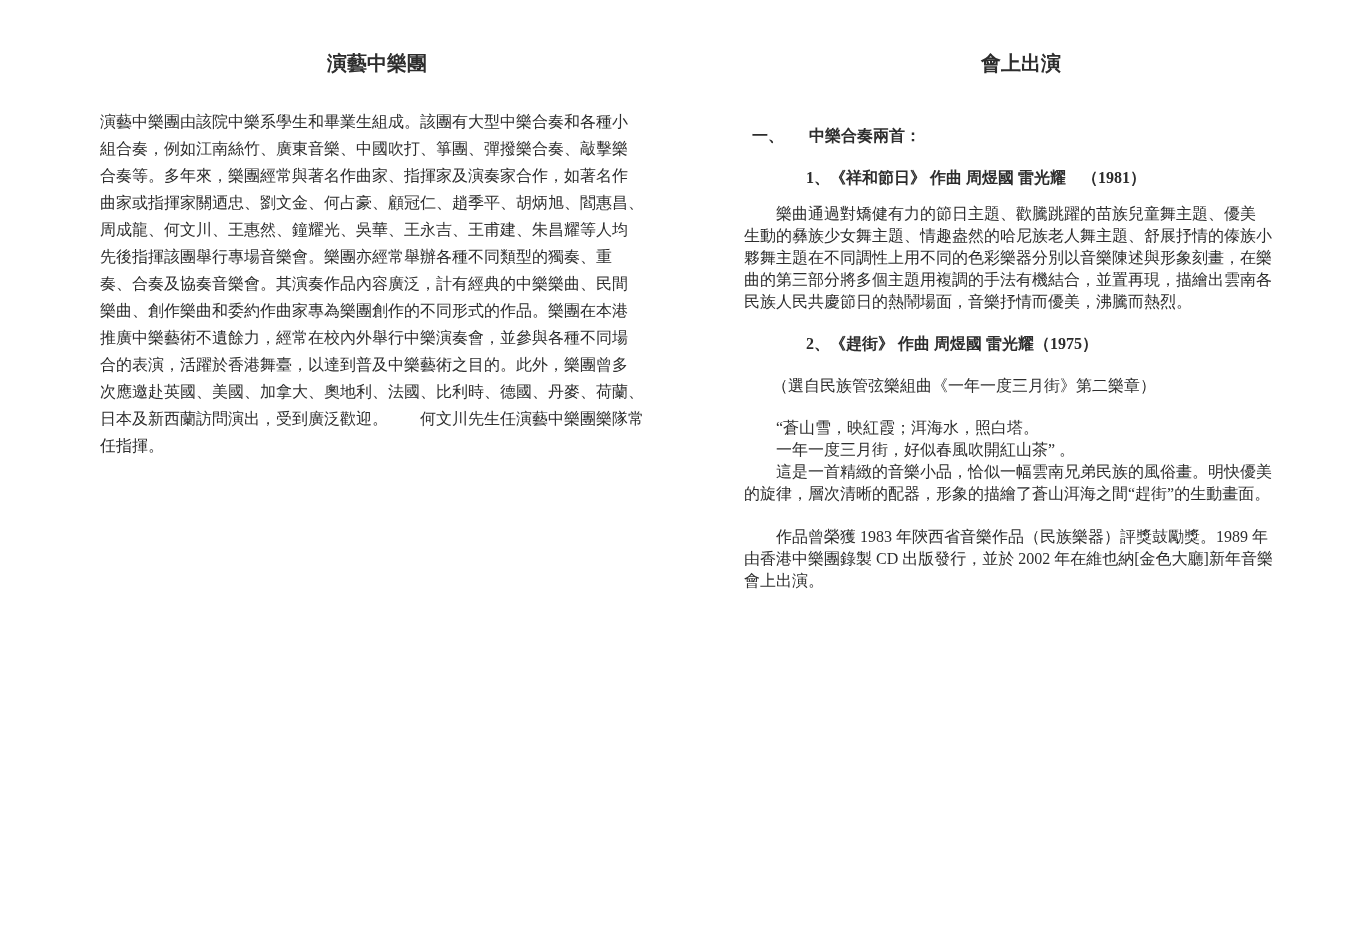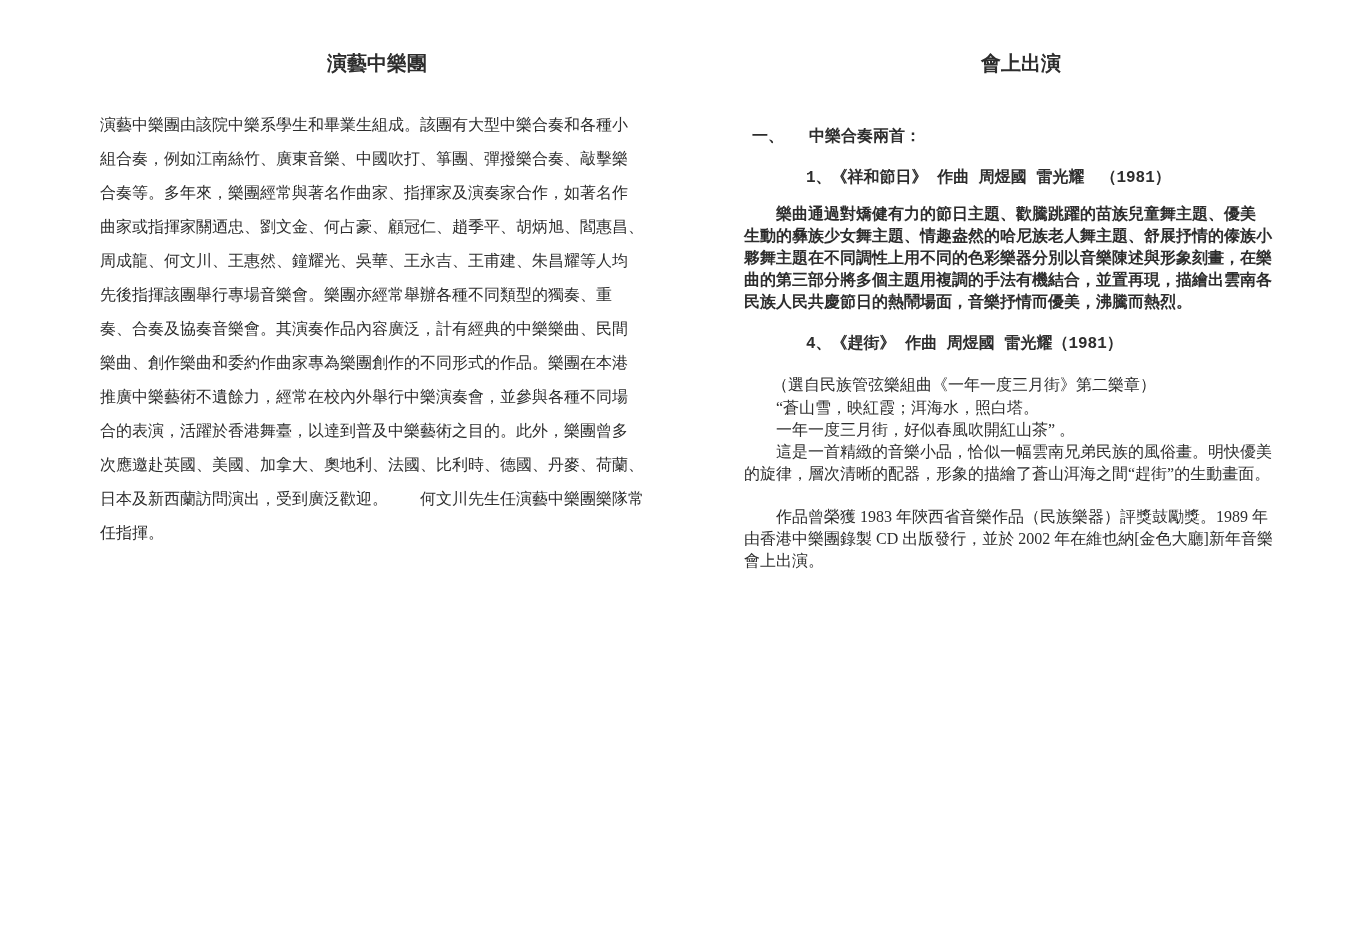--- a/index.html
+++ b/index.html
@@ -29,21 +29,21 @@
     line-height: 26px;
     font-weight: bold;
     text-align: center;
     color: #2d2d2d;
   }
 
   
   .intro-text {
     margin-top: 32px;
     font-size: 16px;
-    line-height: 34px;
+    line-height: 27px;
     white-space: pre-line;
     text-align: left;
   }
 
   
   .r-block {
     font-size: 16px;
     line-height: 22px;
     white-space: pre-line;
   }
@@ -53,24 +53,24 @@
     padding-left: 8px;
     font-weight: bold;
   }
   .section-number { width: 57px; flex: 0 0 auto; }
   .piece-heading {
     font-weight: bold;
     padding-left: 62px;
   }
   .piece-source { padding-left: 28px; }
 
-  .mt20 { margin-top: 20px; font-family: Liberation Mono, monospace; }
+  .mt20 { margin-top: 20px; }
   .mt21 { margin-top: 21px; }
-  .mt14 { margin-top: 14px; font-weight: bold; }
-  .mt16 { margin-top: 0; }
+  .mt14 { margin-top: 14px; }
+  .mt16 { margin-top: 20px; }
 </style>
 </head>
 <body>
 
 <div class="page" id="page-left">
   <h1 class="page-title">演藝中樂團</h1>
   <div class="intro-text">演藝中樂團由該院中樂系學生和畢業生組成。該團有大型中樂合奏和各種小
 組合奏，例如江南絲竹、廣東音樂、中國吹打、箏團、彈撥樂合奏、敲擊樂
 合奏等。多年來，樂團經常與著名作曲家、指揮家及演奏家合作，如著名作
 曲家或指揮家關迺忠、劉文金、何占豪、顧冠仁、趙季平、胡炳旭、閻惠昌、
@@ -96,21 +96,21 @@
   <div class="r-block piece-heading mt20">1、《祥和節日》 作曲 周煜國 雷光耀　（1981）</div>
 
 
 
   <div class="r-block mt14">　　樂曲通過對矯健有力的節日主題、歡騰跳躍的苗族兒童舞主題、優美
 生動的彝族少女舞主題、情趣盎然的哈尼族老人舞主題、舒展抒情的傣族小
 夥舞主題在不同調性上用不同的色彩樂器分別以音樂陳述與形象刻畫，在樂
 曲的第三部分將多個主題用複調的手法有機結合，並置再現，描繪出雲南各
 民族人民共慶節日的熱鬧場面，音樂抒情而優美，沸騰而熱烈。</div>
 
-  <div class="r-block piece-heading mt20">4、《趕街》 作曲 周煜國 雷光耀（1981）</div>
+  <div class="r-block piece-heading mt20">2、《趕街》 作曲 周煜國 雷光耀（1975）</div>
 
   <div class="r-block piece-source mt20">（選自民族管弦樂組曲《一年一度三月街》第二樂章）</div>
 
   <div class="r-block mt16">　　“蒼山雪，映紅霞；洱海水，照白塔。
 　　一年一度三月街，好似春風吹開紅山茶” 。
 　　這是一首精緻的音樂小品，恰似一幅雲南兄弟民族的風俗畫。明快優美
 的旋律，層次清晰的配器，形象的描繪了蒼山洱海之間“趕街”的生動畫面。</div>
 
   <div class="r-block mt21">　　作品曾榮獲 1983 年陝西省音樂作品（民族樂器）評獎鼓勵獎。1989 年
 由香港中樂團錄製 CD 出版發行，並於 2002 年在維也納[金色大廳]新年音樂

